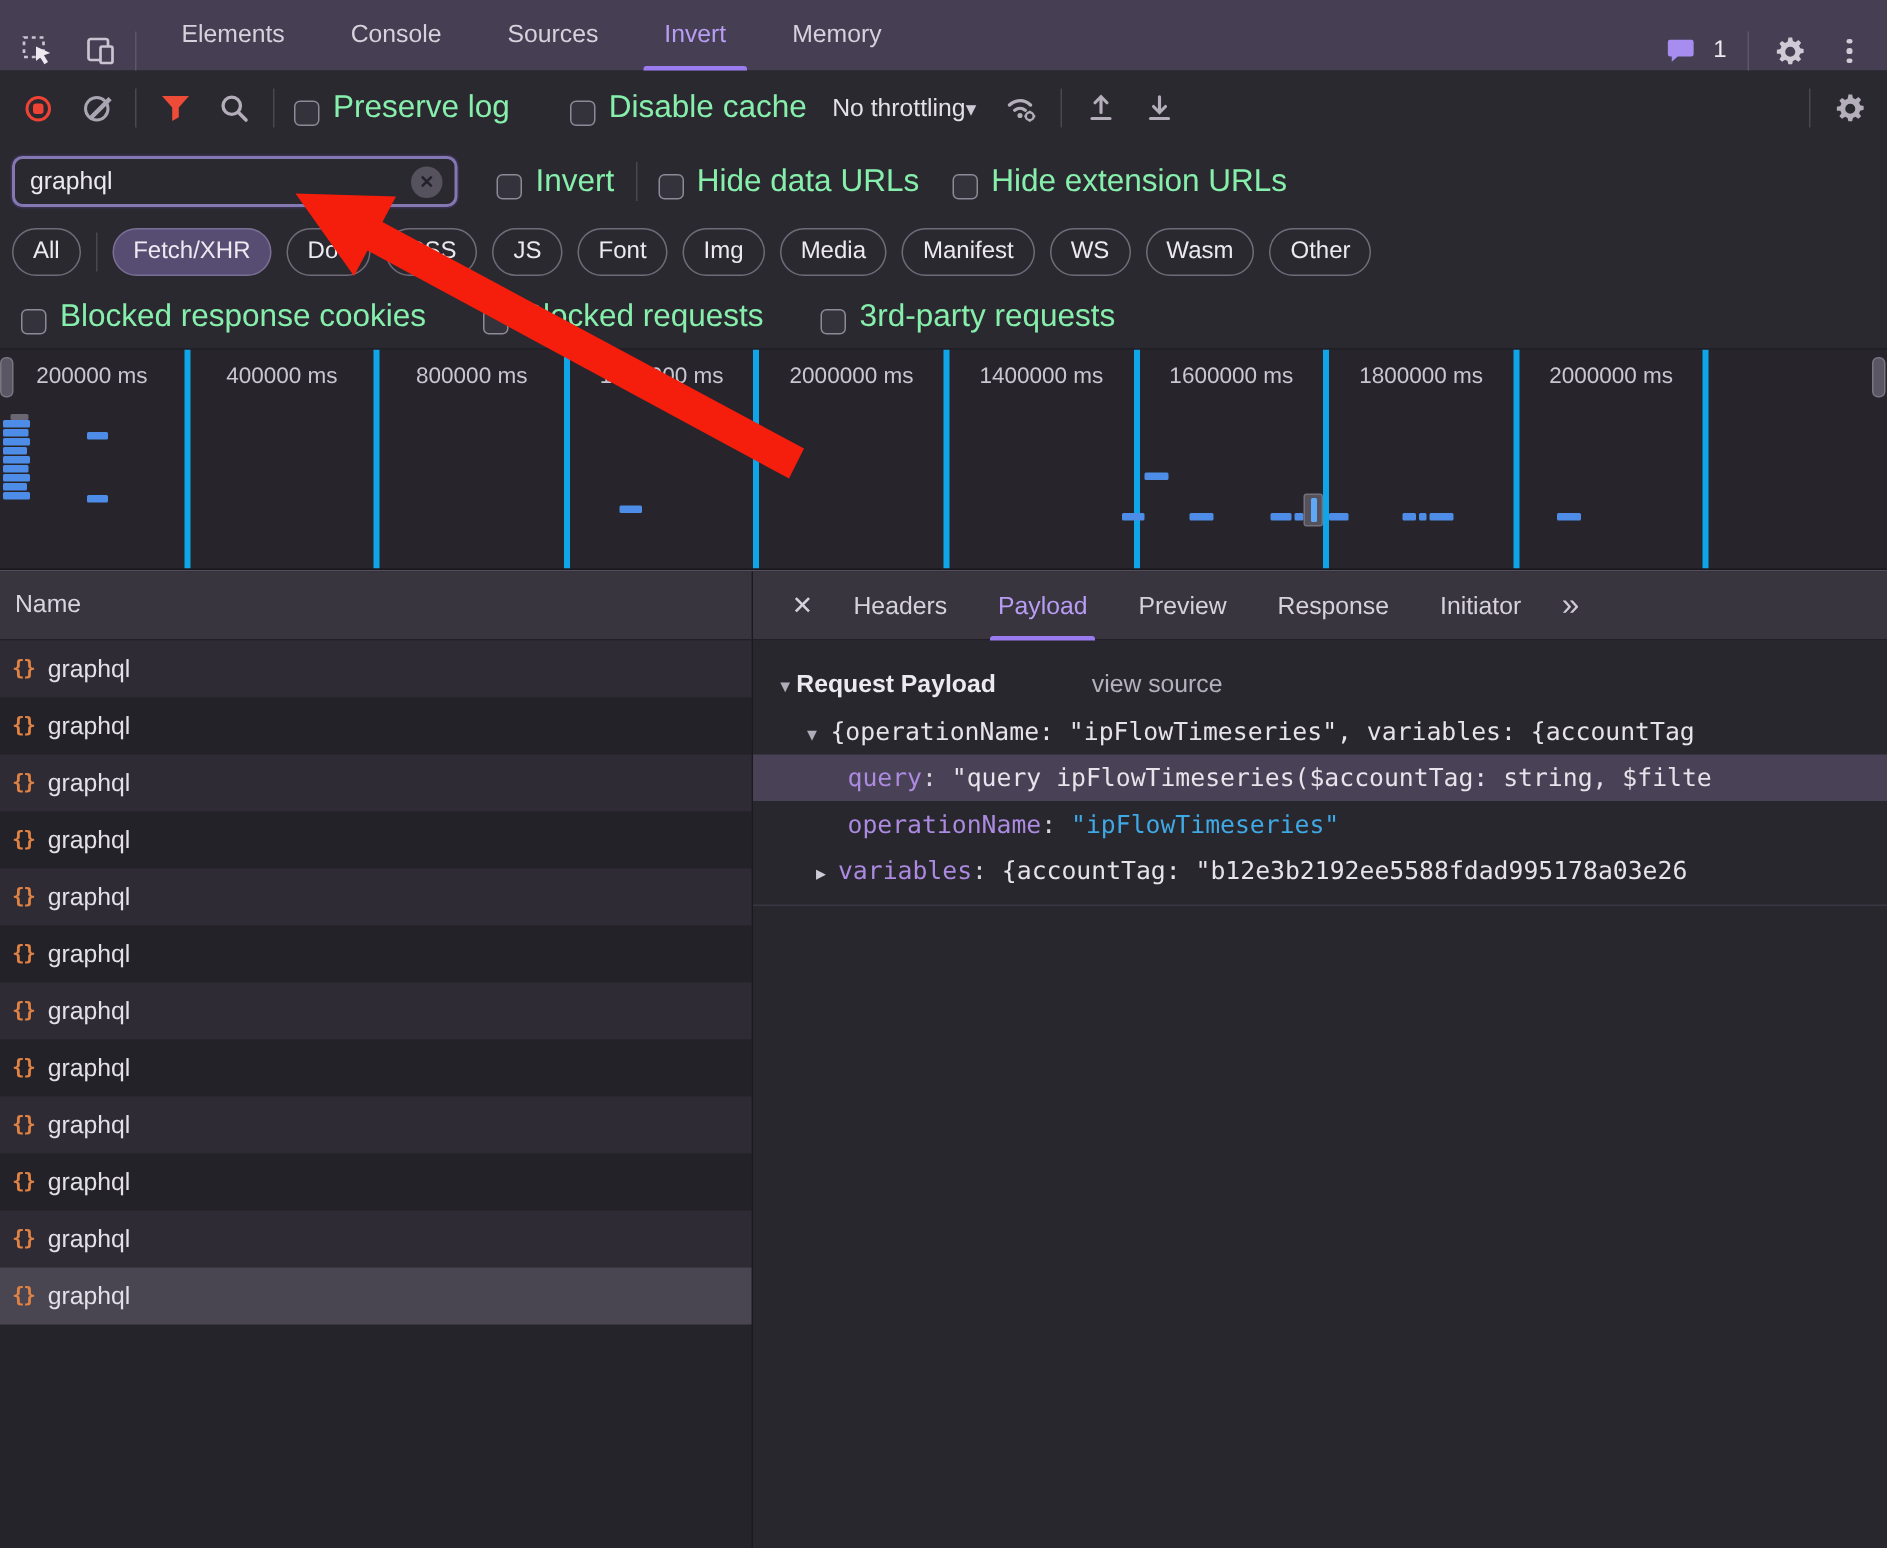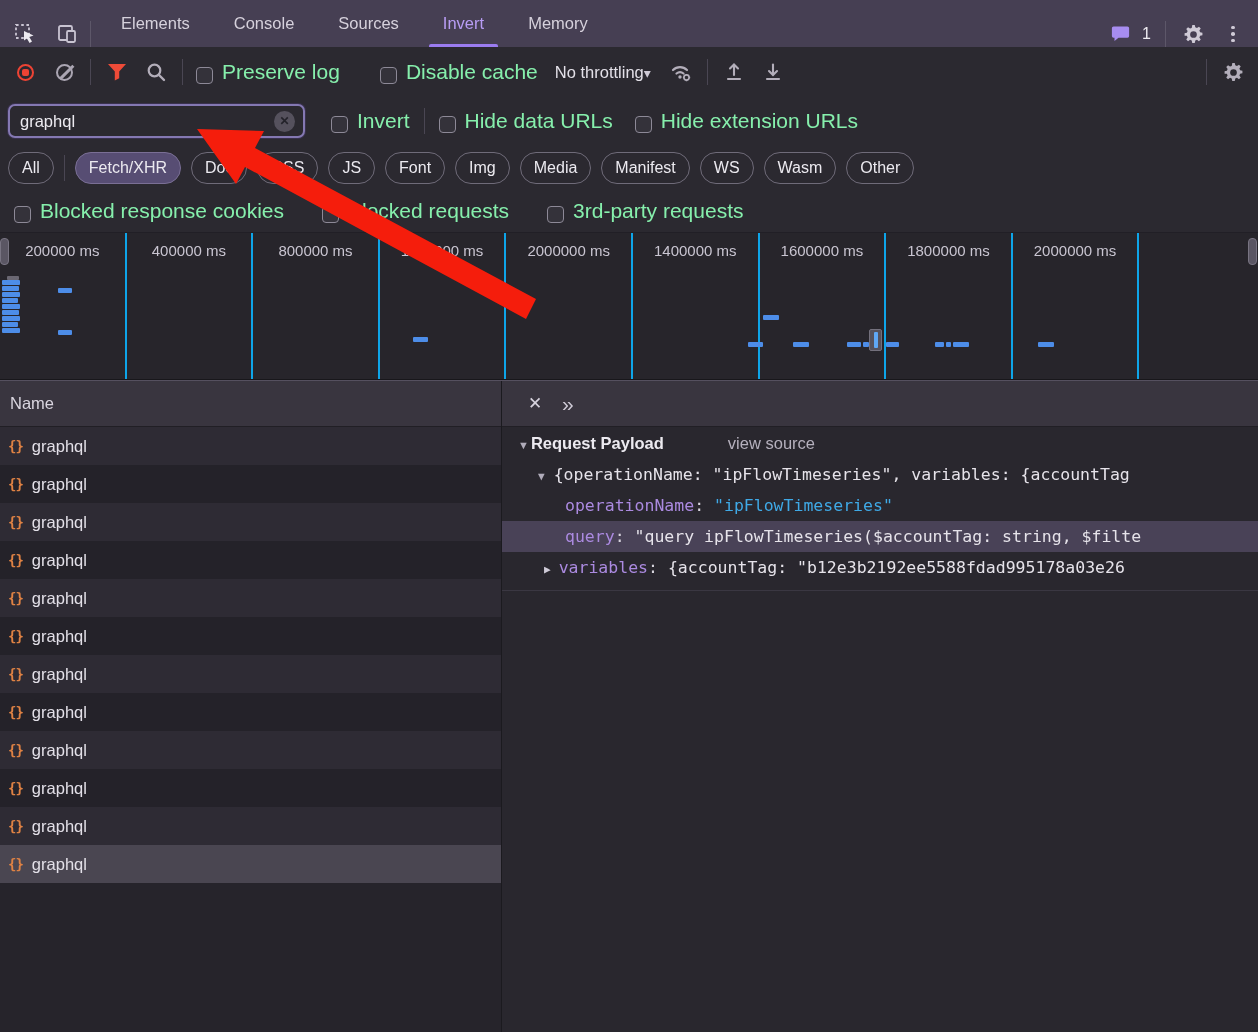--- a/index.html
+++ b/index.html
@@ -60,21 +60,21 @@
         border-radius:17px;font-size:16px;color:#eceaf0;white-space:nowrap}
   .chip.active{background:#574d73;border-color:#7a6f95}
 
   
   .blockedrow{height:42px;display:flex;align-items:center;gap:38px;padding:0 14px}
 
   
   .timeline{height:148px;background:var(--timeline);position:relative;border-top:1px solid #211f26;
             border-bottom:1px solid #18171b;overflow:hidden}
   .tl-cols{position:absolute;inset:0;display:flex}
-  .tl-col{width:126.6px;flex:none;border-right:2px solid #0ea5e9;text-align:center;padding-top:9px;
+  .tl-col{width:126.6px;flex:none;border-right:4px solid #0ea5e9;text-align:center;padding-top:9px;
           font-size:15px;color:#c9c5d1;white-space:nowrap;overflow:hidden}
   .tl-bar{position:absolute;border-radius:1px}
   .tl-bar.b{background:var(--bluebar)}
   .tl-bar.g{background:#6a6772}
   .tl-bar.m{background:#55525c;border:1px solid #73707c;border-radius:2px}
   .tl-bar.ml{background:#5fa8f5}
   .tl-bar.h{background:#5a5663;border:1px solid #787482;border-radius:4px}
 
   
   .split{display:flex;height:780px;border-top:1px solid #55505f}
@@ -89,21 +89,21 @@
   .pane-right{flex:1;background:var(--panel);display:flex;flex-direction:column;overflow:hidden}
   .dtabbar{height:46px;background:var(--panel-head);display:flex;align-items:center;padding-left:16px;flex:none;border-bottom:1px solid #211f25}
   .close-icon{width:34px;text-align:center;font-size:17px;color:#d6d2dd}
   .close-icon::before{content:"\2715"}
   .dtab{padding:0 17px;line-height:46px;font-size:16.5px;color:#d6d2dc;position:relative}
   .dtab.active{color:var(--accent)}
   .dtab.active::after{content:"";position:absolute;left:12px;right:12px;bottom:0;height:3px;background:var(--accent-line);border-radius:2px 2px 0 0}
   .dtab-more{margin-left:10px}
 
   
-  .payload{font-size:16.5px}
+  .payload{padding-top:13px;font-size:16.5px}
   .p-head{height:32px;display:flex;align-items:center;padding-left:16px}
   .tri-down::before{content:"\25BC";font-size:11px;color:#b0acba;margin-right:2px}
   .tri-right::before{content:"\25B6";font-size:11px;color:#cfcbd8;margin-right:8px}
   .p-title{font-weight:bold;color:#eceaf0}
   .p-viewsource{margin-left:64px;color:#b5b0bd}
   .mono,.mono *{font-family:"DejaVu Sans Mono",monospace;font-size:16.5px}
   .p-line{height:31px;display:flex;align-items:center;white-space:nowrap;overflow:hidden;color:#dcd9e2}
   .p-preview{padding-left:36px}
   .p-preview .tri-down::before{margin-right:9px}
   .p-kv{padding-left:63px}
@@ -382,43 +382,50 @@
         <div class="req-row selected">
           <span class="json-icon">{}</span>
           <span class="req-name">graphql</span>
         </div>
       </div>
   </div>
 
   <div class="pane-right">
     <div class="dtabbar">
       <span class="close-icon"></span>
+      <div style="display:flex">
+          <div class="dtab">Headers</div>
+          <div class="dtab active">Payload</div>
+          <div class="dtab">Preview</div>
+          <div class="dtab">Response</div>
+          <div class="dtab">Initiator</div>
+        </div>
       <span class="more-icon dtab-more"></span>
     </div>
 
     <div class="payload">
       <div class="p-head">
         <span class="tri-down"></span>
         <span class="p-title">Request Payload</span>
         <span class="p-viewsource">view source</span>
       </div>
 
       <div class="p-line p-preview mono">
         <span class="tri-down"></span>
         <span class="pval-plain">{operationName: "ipFlowTimeseries", variables: {accountTag</span>
       </div>
 
+      <div class="p-line p-kv hl mono">
+        <span class="pkey">query</span>
+        <span class="pval-plain">"query ipFlowTimeseries($accountTag: string, $filte</span>
+      </div>
+
       <div class="p-line p-kv mono">
         <span class="pkey">operationName</span>
         <span class="pval-str">"ipFlowTimeseries"</span>
-      </div>
-
-      <div class="p-line p-kv hl mono">
-        <span class="pkey">query</span>
-        <span class="pval-plain">"query ipFlowTimeseries($accountTag: string, $filte</span>
       </div>
 
       <div class="p-line p-kv vars mono">
         <span class="tri-right"></span>
         <span class="pkey">variables</span>
         <span class="pval-plain">{accountTag: "b12e3b2192ee5588fdad995178a03e26</span>
       </div>
 
       <div class="p-sep"></div>
     </div>

